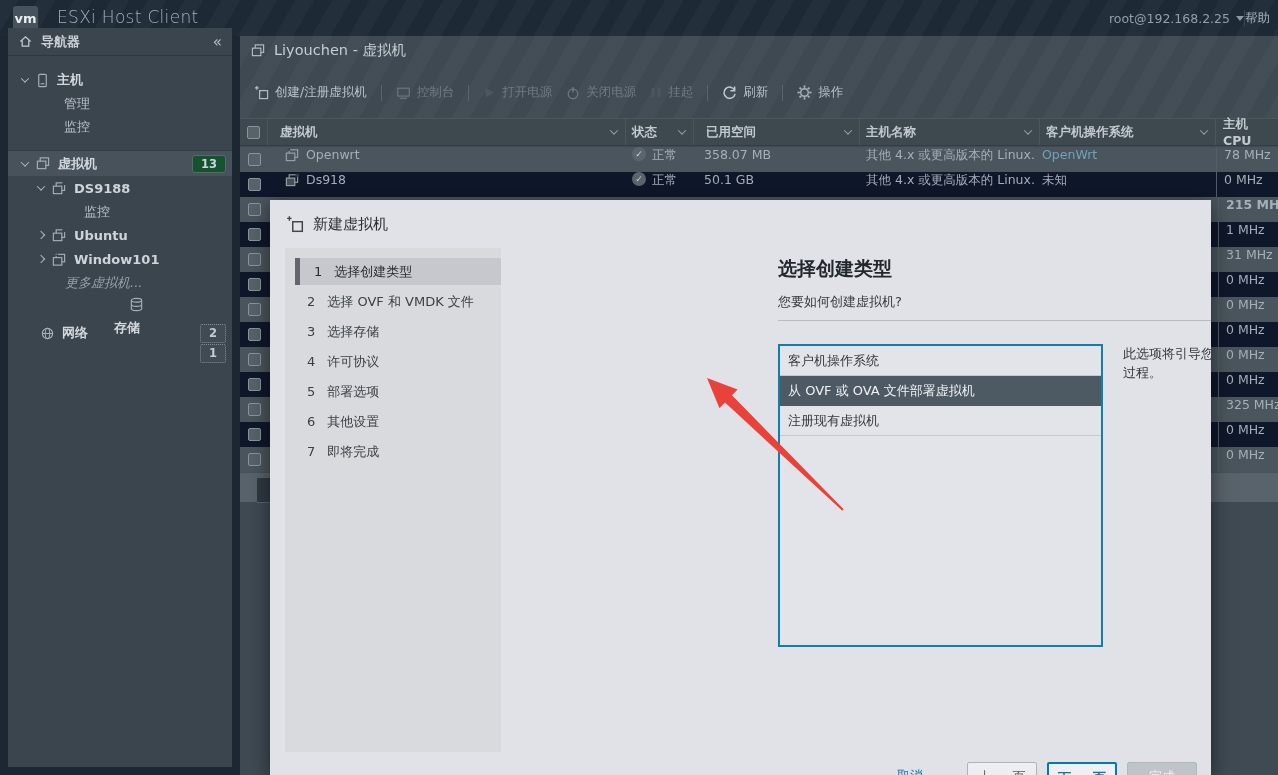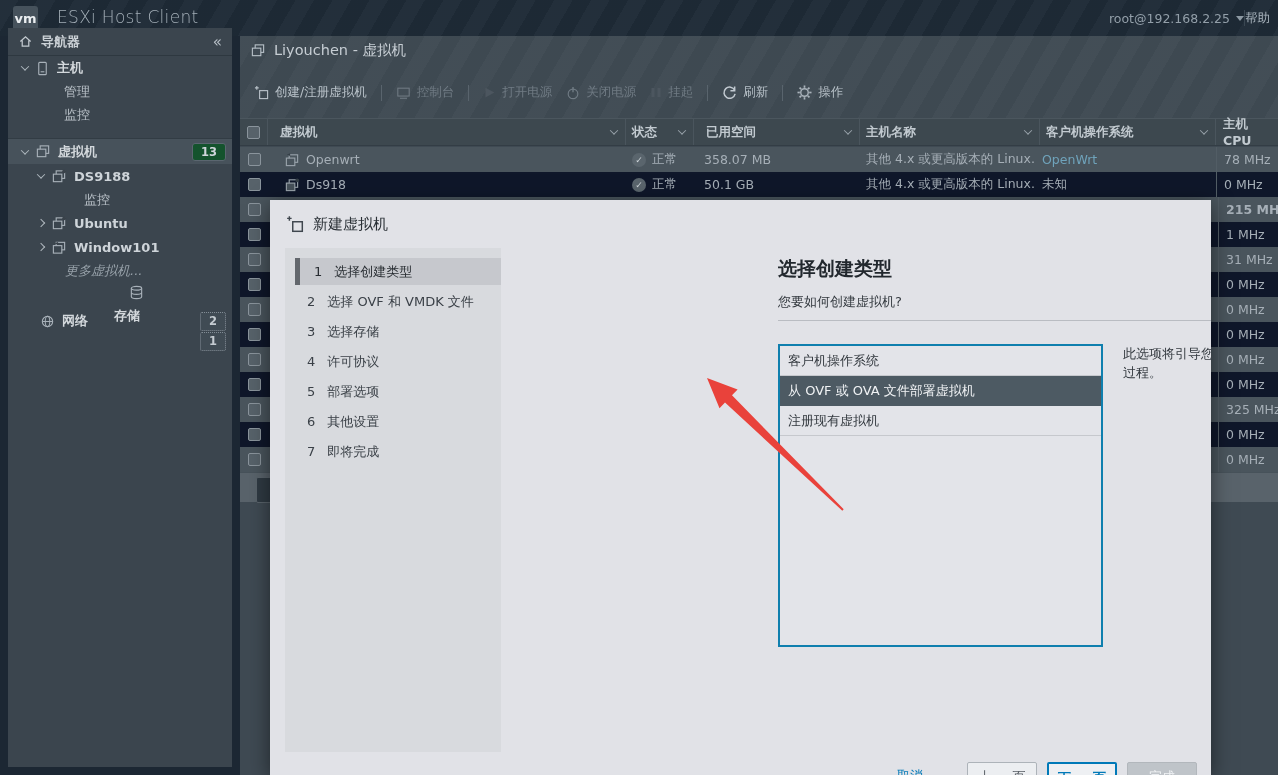--- a/index.html
+++ b/index.html
@@ -55,21 +55,21 @@
     border-top:1px solid #4b565e; border-bottom:1px solid #333d45; display:flex; font-size:12.5px; font-weight:bold; color:#c2cad0; }
   .hc { display:flex; align-items:center; border-right:1px solid #4a555d; padding-left:12px; }
   .hc .chev { margin-left:auto; margin-right:8px; border-color:#98a2aa; }
   .cb { width:13px; height:13px; border:1px solid #8a949c; border-radius:2px; background:#57626a; flex:none; }
   .w-cb { width:28px; display:flex; align-items:center; justify-content:center; }
   .w-name { width:358px; } .w-st { width:68px; } .w-sp { width:166px; } .w-os { width:176px; } .w-host { width:180px; } .w-cpu { flex:1; }
 
   #rows { position:absolute; left:0; top:111px; width:1038px; }
   .trow { display:flex; height:25px; font-size:12.5px; color:#a6afb7; align-items:center; }
   .trow.lite { background:#4a555d; } .trow.dark { background:#0f172a; }
-  .cell { display:flex; align-items:center; height:100%; padding-left:10px; gap:6px; overflow:hidden; white-space:nowrap; }
+  .cell { display:flex; height:100%; padding-left:10px; gap:6px; overflow:hidden; white-space:nowrap; }
   .cell.cpu-c { border-left:1px solid #525d65; padding-left:7px; }
   .hostlink { color:#6fa3bb; }
   .spflex { flex:1; }
   .stat-ic { width:14px; height:14px; border-radius:50%; background:#5a656d; color:#cfd6da; font-size:9px;
     text-align:center; line-height:14px; flex:none; }
   #grid-footer { position:absolute; left:0; top:436px; width:1038px; height:30px; background:#59636b; border-top:1px solid #47525a; }
   #pager-stub { position:absolute; left:16px; top:4px; width:24px; height:26px; background:#2f3a43; border:1px solid #5a646c; border-radius:2px; }
 
   
   #overlay-dialog { position:absolute; left:270px; top:200px; width:941px; height:575px; background:#e1e2e7;
@@ -118,21 +118,21 @@
 
 <div id="sidebar">
   <div id="sb-head">
     <svg class="ic" width="15" height="15" viewBox="0 0 16 16">
       <path d="M2.5 8 8 3l5.5 5 M4.5 7v6h7V7" fill="none" stroke="#c4cbd1" stroke-width="1.3"></path>
     </svg>
     <span class="ttl">导航器</span>
     <span id="sb-collapse">«</span>
   </div>
 
-  <div class="trow-sb" style="margin-top:0;font-family:Liberation Mono, monospace;">
+  <div class="trow-sb" style="margin-top:12px;font-family:Liberation Mono, monospace;">
     <span class="chev down"></span>
     <svg class="ic" width="15" height="15" viewBox="0 0 16 16">
       <rect x="4" y="1.5" width="8" height="13" rx="1" fill="none" stroke="#a8b1b9" stroke-width="1.2"></rect>
       <line x1="6" y1="11.5" x2="10" y2="11.5" stroke="#a8b1b9" stroke-width="1.2"></line>
     </svg>
     <span class="lbl grp">主机</span>
   </div>
   <div class="trow-sb subitem">
     <span class="lbl">管理</span>
   </div>

